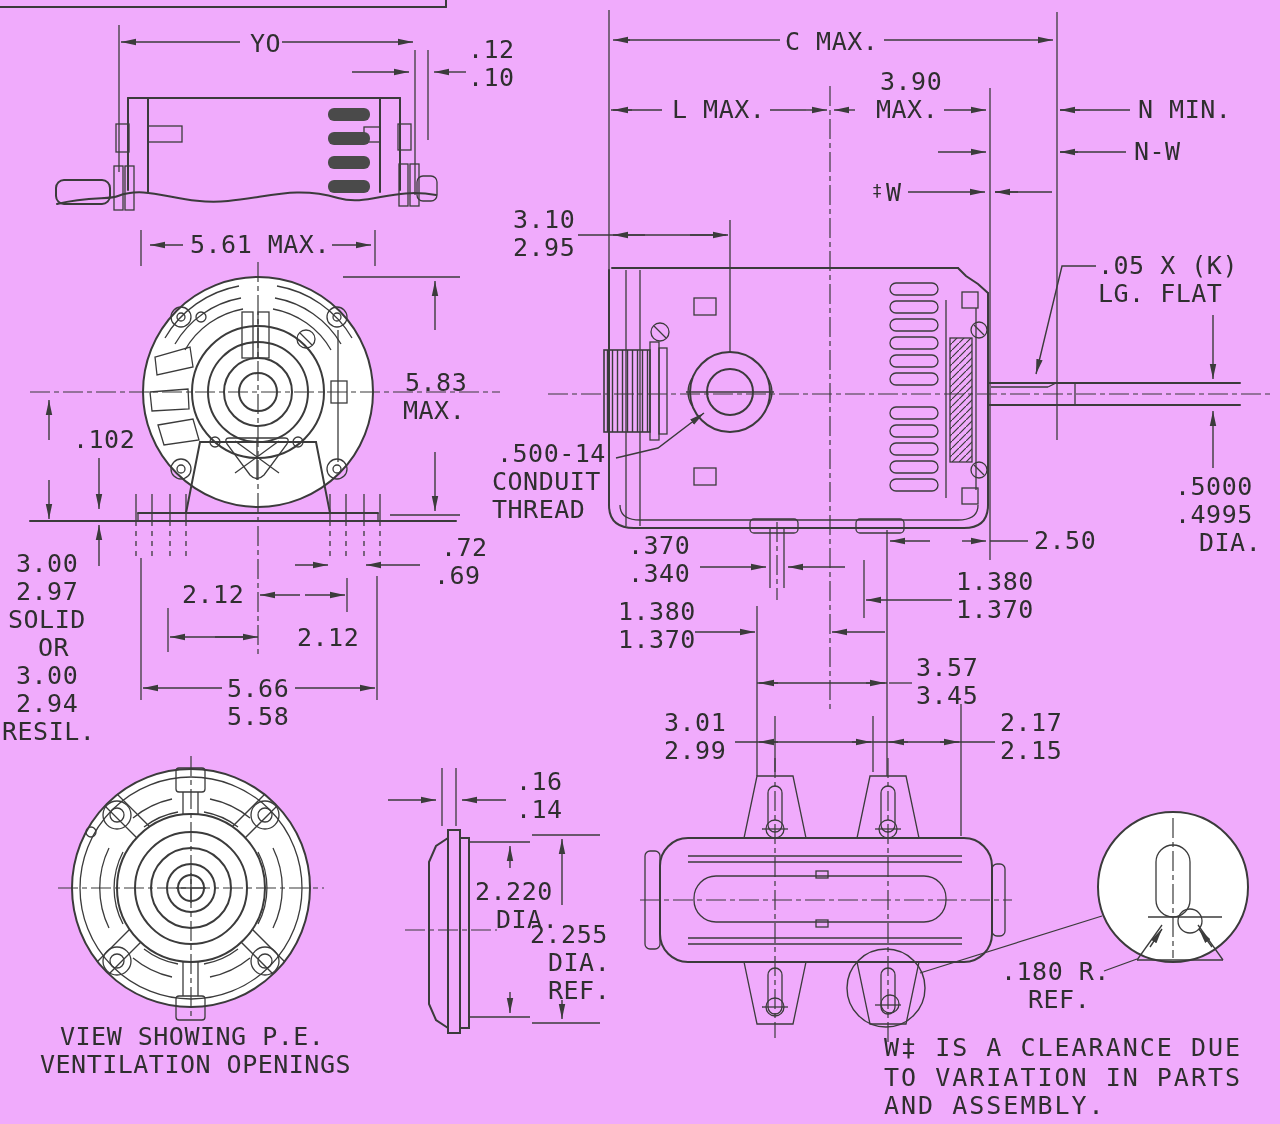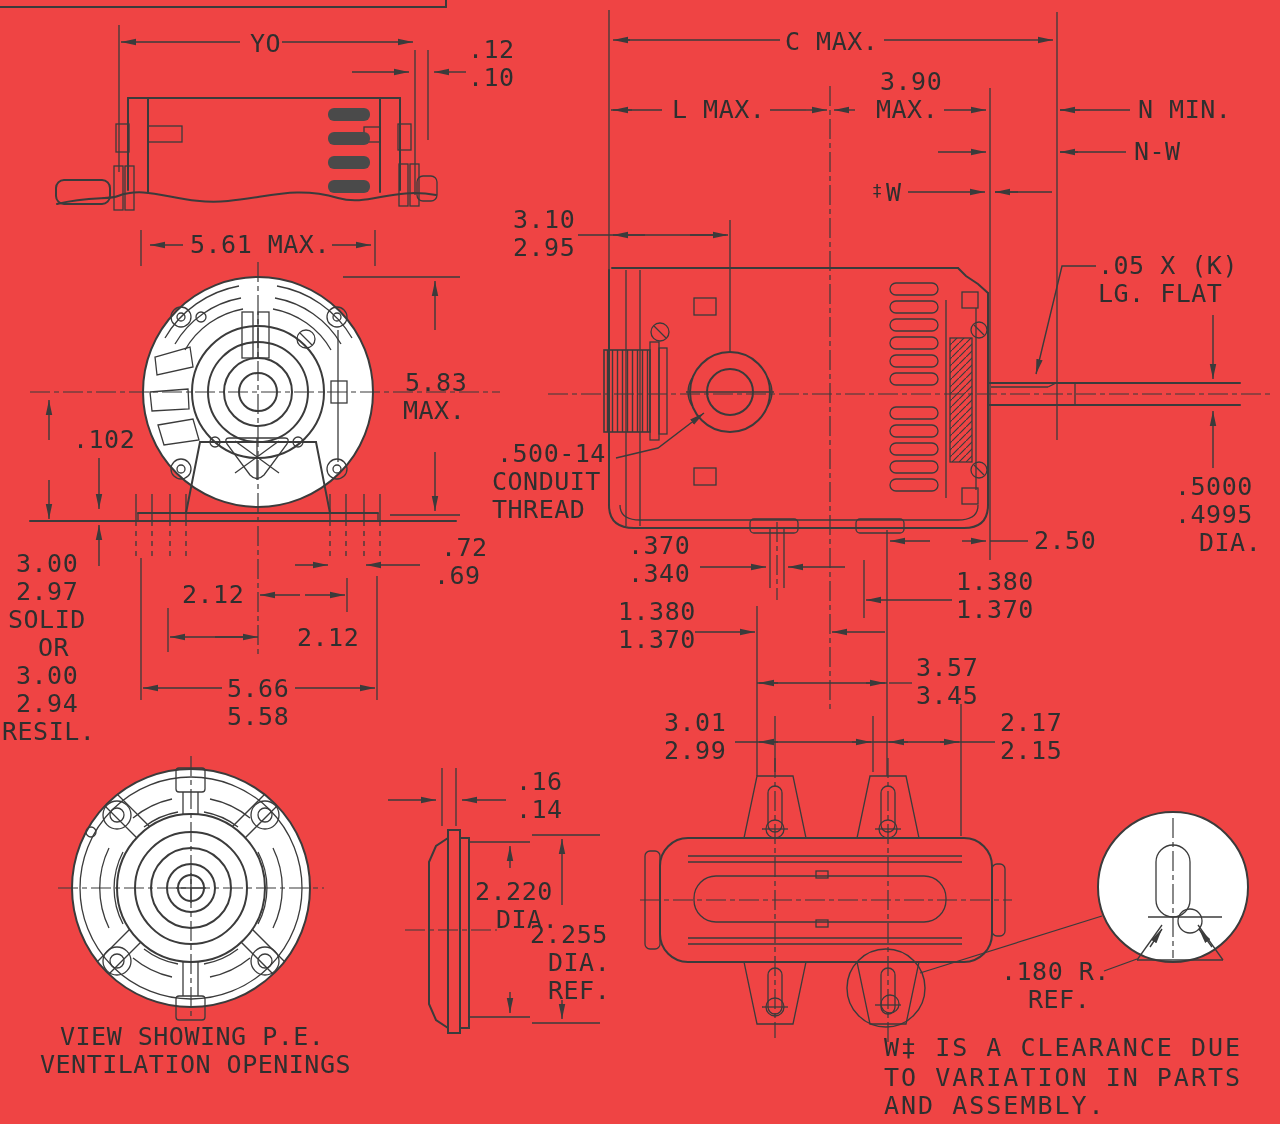--- a/index.html
+++ b/index.html
@@ -1,16 +1,16 @@
 <!DOCTYPE html>
 <html><head>
 <meta charset="utf-8">
 <style>
   html,body{margin:0;padding:0;background:#ffffff;}
-  .stage{position:relative;width:1280px;height:1124px;background:#ef4444;overflow:hidden;}
+  .stage{position:relative;width:1280px;height:1124px;background:#f0abfc;overflow:hidden;}
   svg{position:absolute;left:0;top:0;}
   .t{font-family:"DejaVu Sans Mono",monospace;font-size:25px;fill:#2f2f2f;letter-spacing:0.5px;white-space:pre;}
   .sp{letter-spacing:2px;}
   .sm{font-size:17px;}
   .ln{stroke:#3b3b3b;stroke-width:2;fill:none;stroke-linecap:round;}
   .lt{stroke:#3b3b3b;stroke-width:1.3;fill:none;}
   .dim{stroke:#3b3b3b;stroke-width:1.4;fill:none;}
   .cl{stroke:#3b3b3b;stroke-width:1.2;fill:none;stroke-dasharray:20 4 5 4;}
   .fill{fill:#4a4a4a;stroke:none;}
   .wh{fill:#ffffff;}

